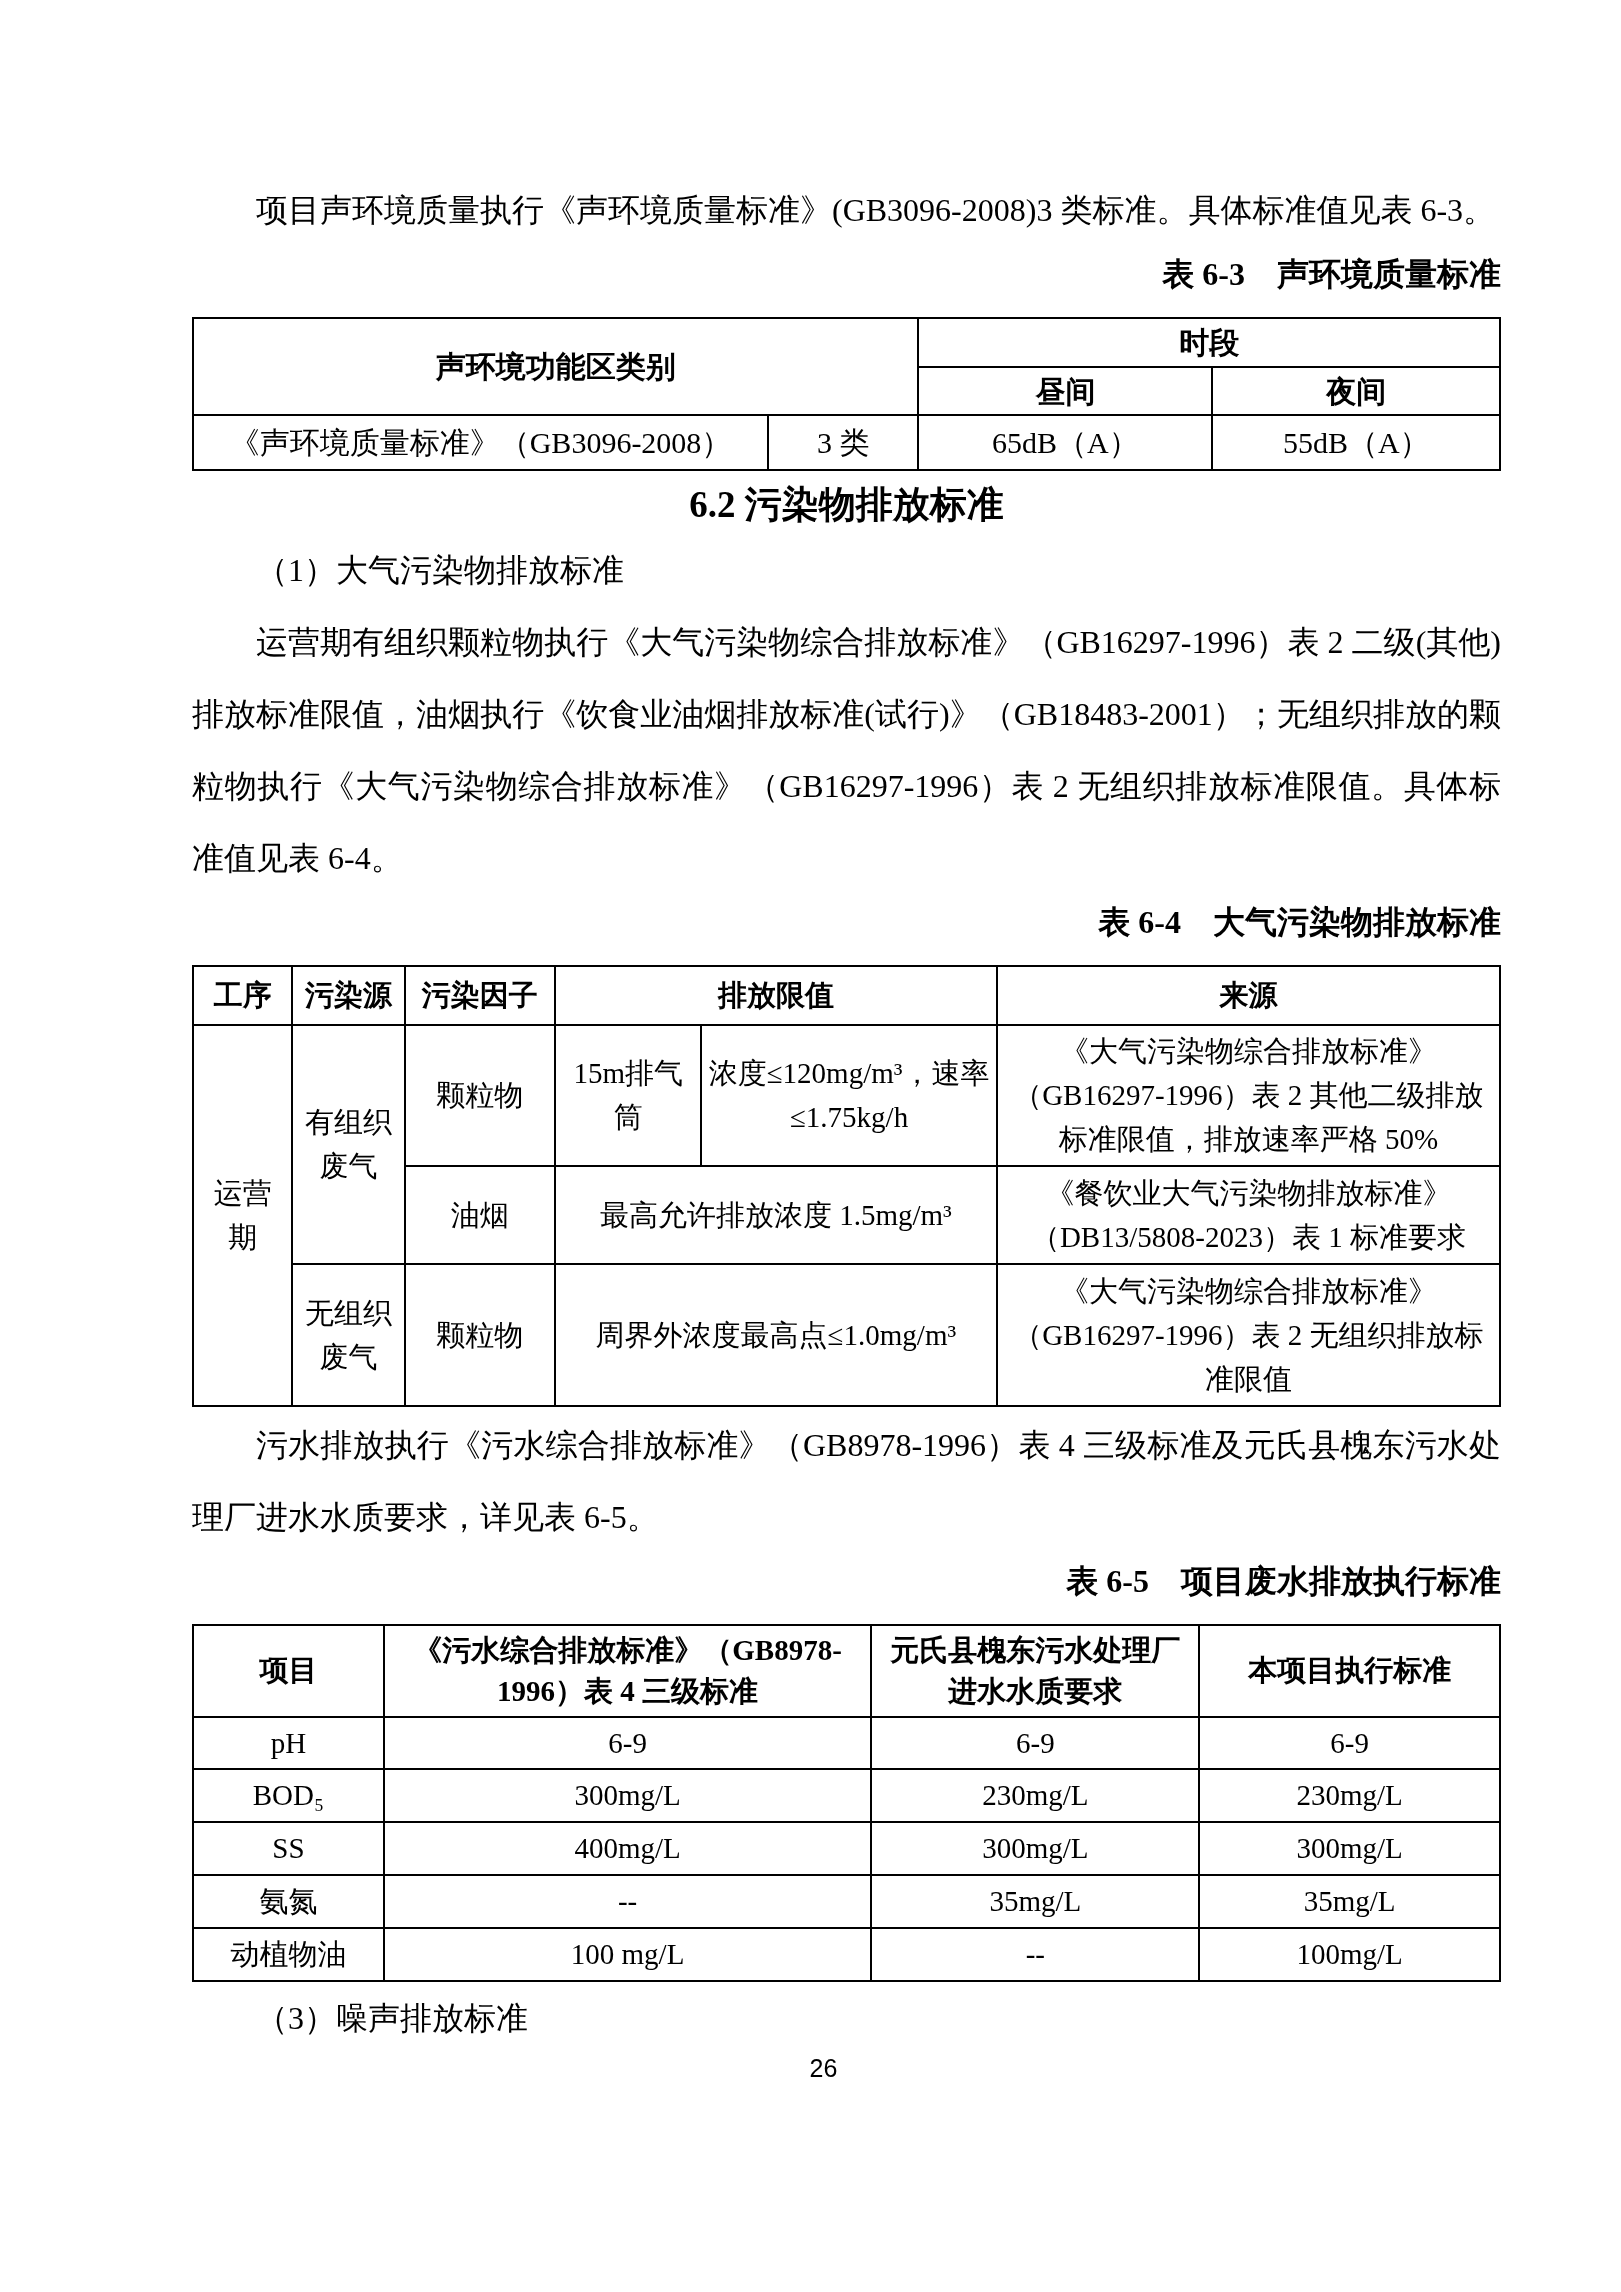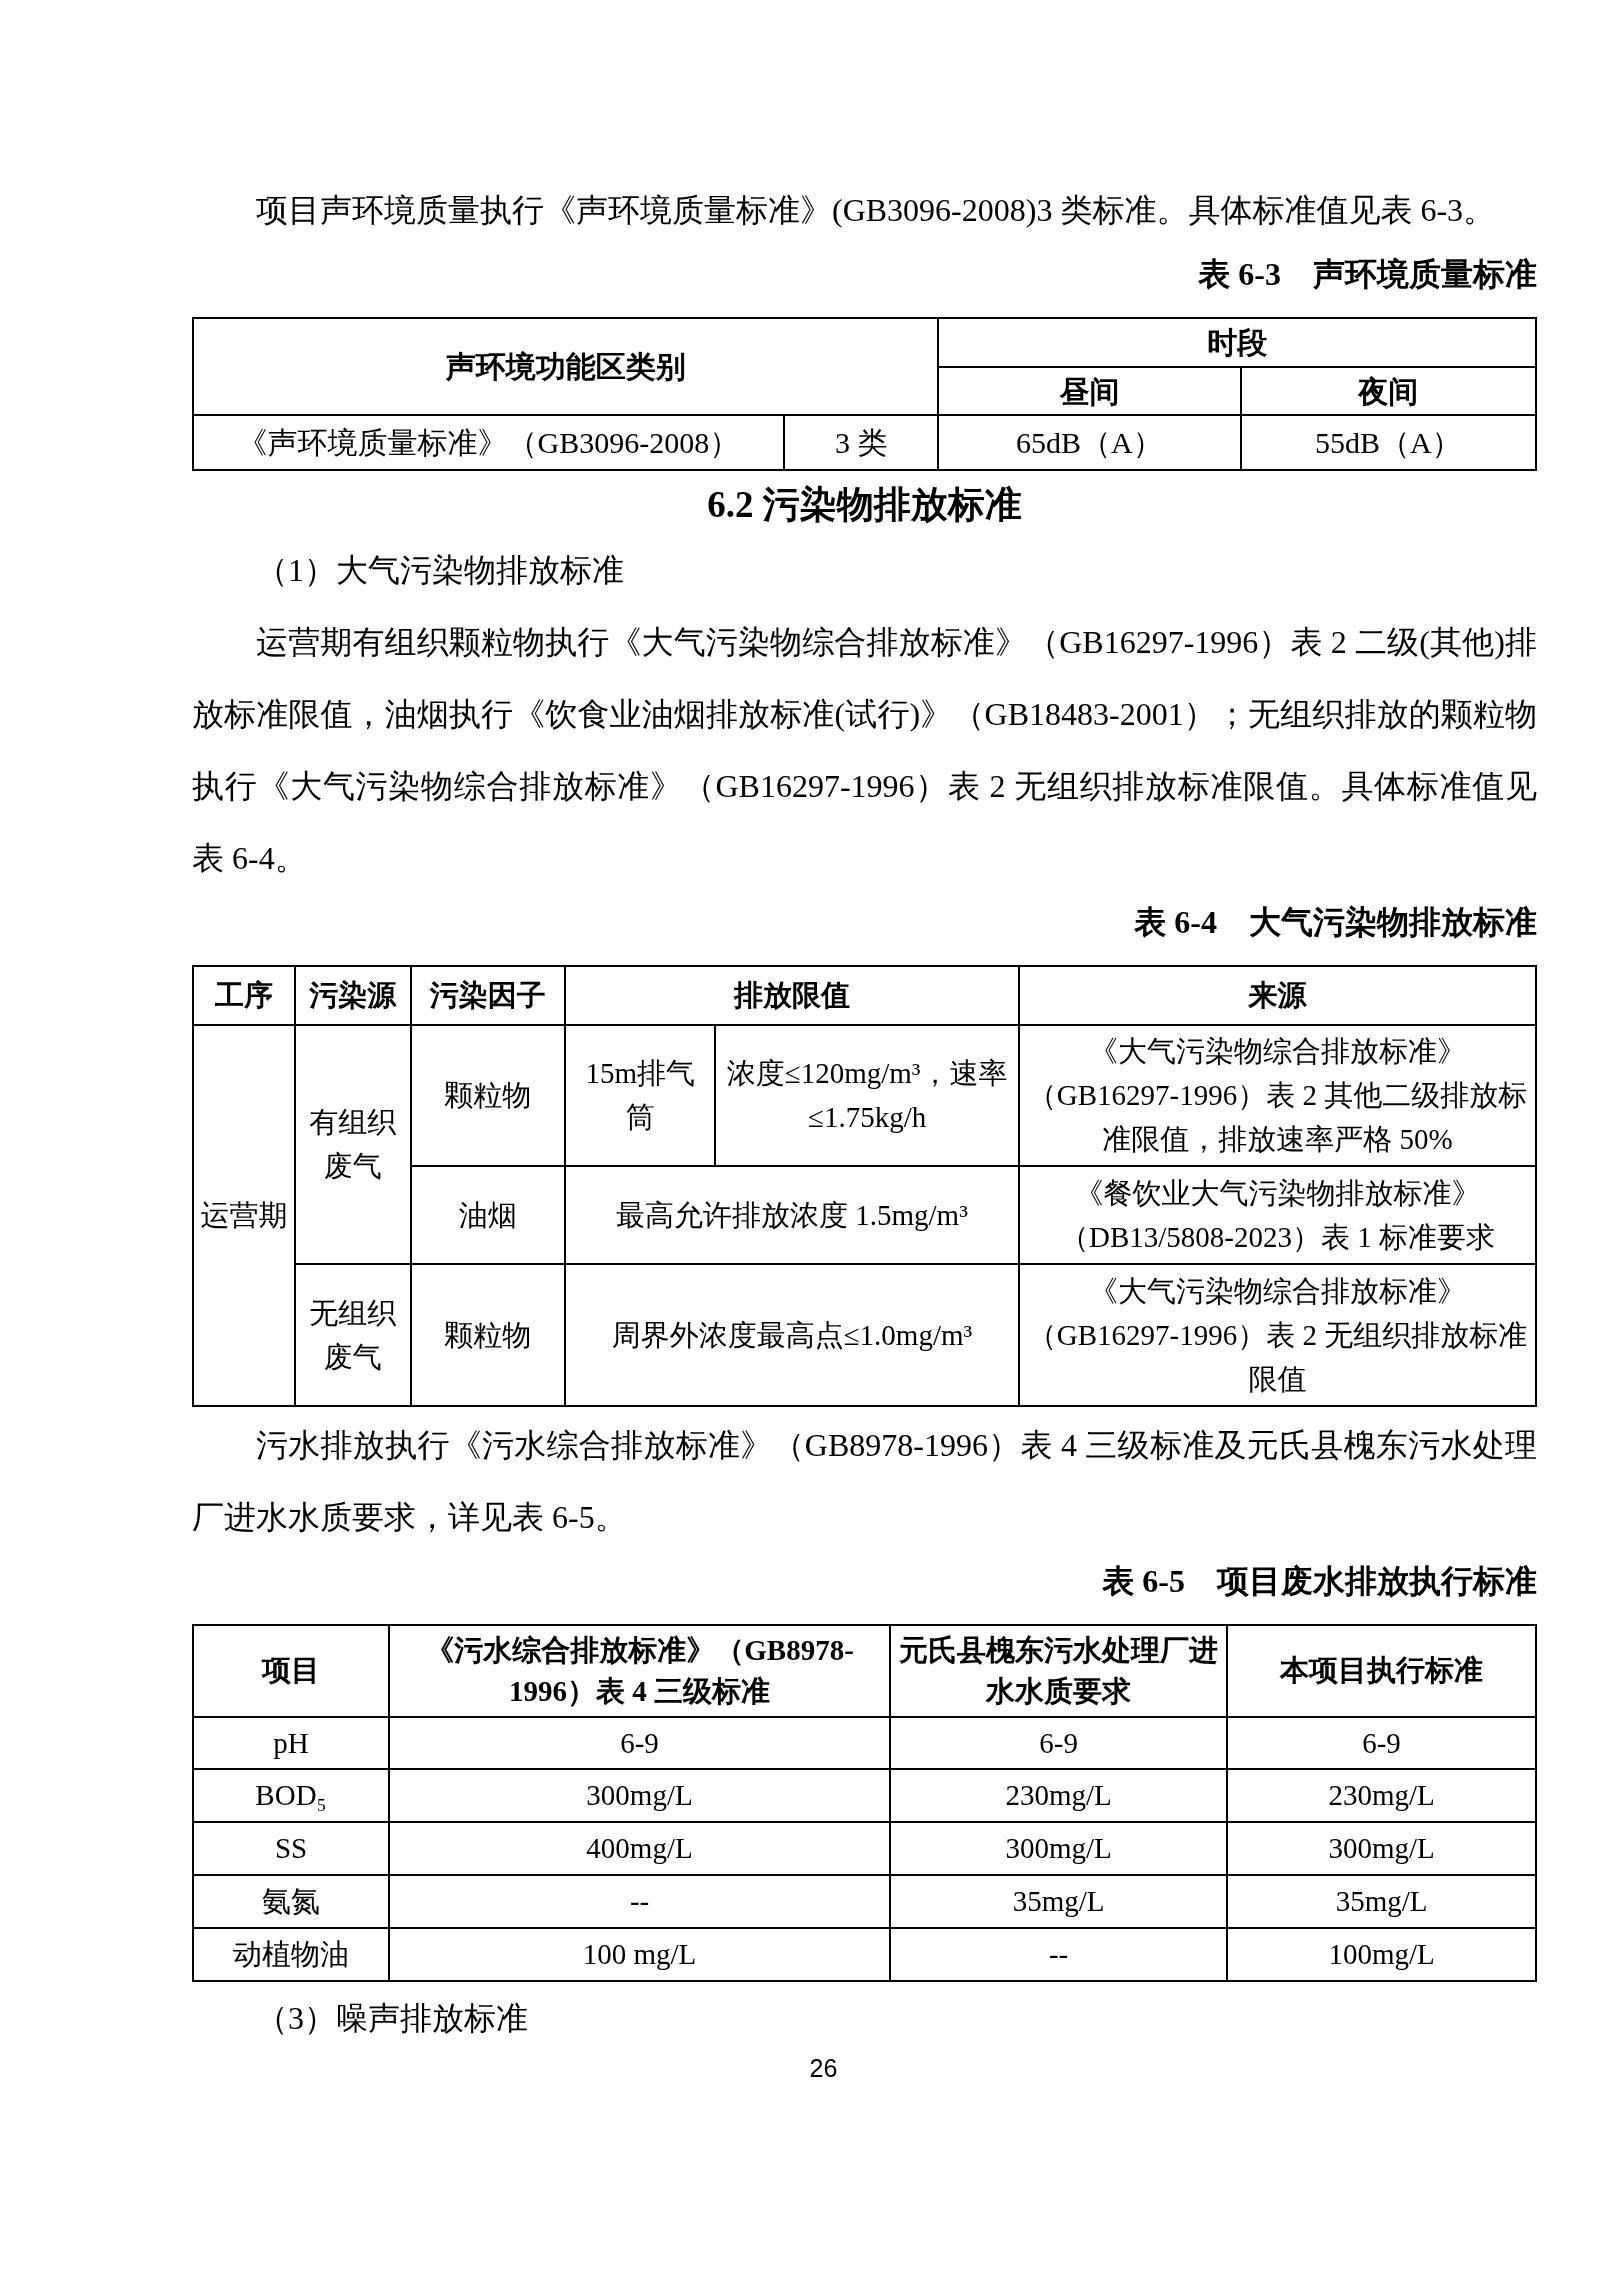--- a/index.html
+++ b/index.html
@@ -5,21 +5,21 @@
   html, body { margin: 0; padding: 0; background: #ffffff; }
   .page {
     position: relative;
     width: 1621px;
     height: 2293px;
     background: #ffffff;
     color: #000000;
     font-family: "Liberation Serif", "DejaVu Serif", serif;
     overflow: hidden;
     box-sizing: border-box;
-    padding: 174px 84px 0 192px;
+    padding: 174px 120px 0 192px;
   }
   .para {
     font-size: 32px;
     line-height: 72px;
     text-align: justify;
     margin: 0;
   }
   .indent { text-indent: 2em; }
   .table-title {
     font-size: 32px;

